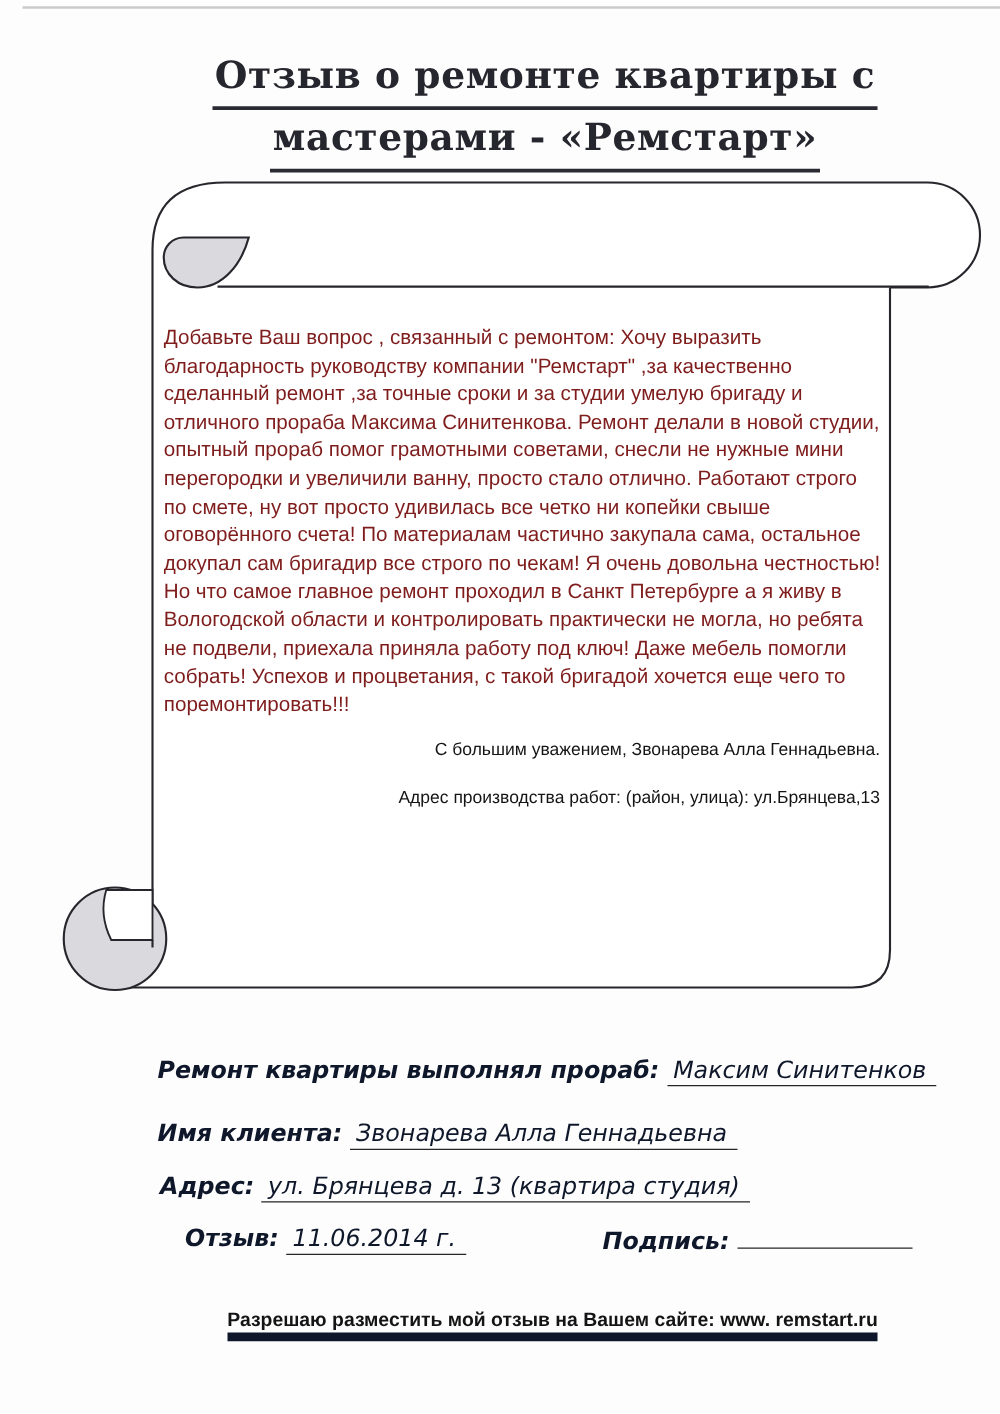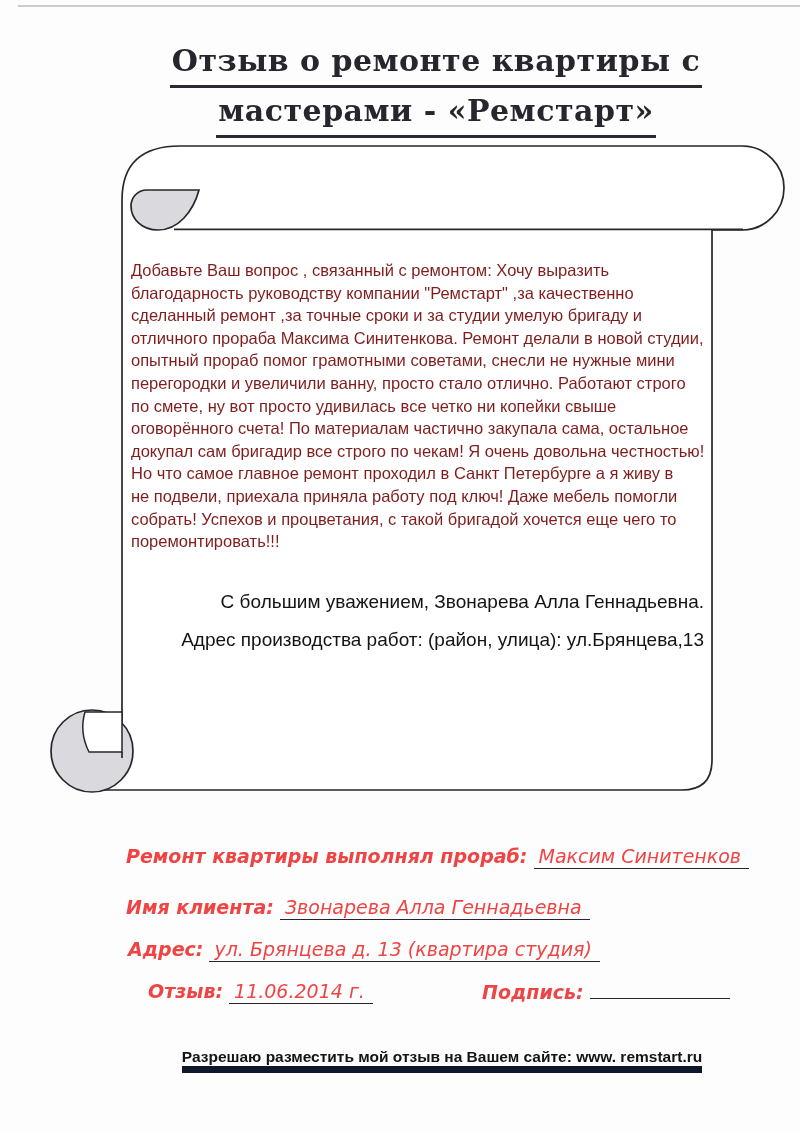--- a/index.html
+++ b/index.html
@@ -25,29 +25,29 @@
   
   svg.scroll { position:absolute; left:0; top:0; }
   
   .review {
     position:absolute; left:131px; top:259px; width:580px;
     font-size:16.5px; line-height:22.6px; color:#7f1d1d;
   }
   .review .rline { white-space:nowrap; }
   .signoff, .workaddr {
     position:absolute; left:131px; width:573px; text-align:right;
-    font-size:19px; color:#141414; white-space:nowrap;
+    font-size:14px; color:#141414; white-space:nowrap;
   }
   .signoff { top:591px; }
   .workaddr { top:629px; }
   
   .form {
     position:absolute; left:0; top:0; width:800px; height:1131px;
     font-family:"DejaVu Sans", sans-serif; font-style:italic;
-    font-size:19px; color:#ef4444; pointer-events:none;
+    font-size:19px; color:#0f172a; pointer-events:none;
   }
   .frow { position:absolute; white-space:nowrap; }
   .flabel { font-weight:bold; }
   .fvalue { border-bottom:1.7px solid #26262a; padding:0 8px 1px 5px; }
   .row-foreman  { top:845px; left:126px; }
   .row-client   { top:896px; left:126px;text-align:center; }
   .row-address  { top:938px; left:128px; }
   .row-date     { top:980px; left:148px; }
   .row-signature{ top:980px; left:482px; }
   .sigline {
@@ -99,20 +99,21 @@
       <div class="rline">Добавьте Ваш вопрос , связанный с ремонтом: Хочу выразить</div>
       <div class="rline">благодарность руководству компании "Ремстарт" ,за качественно</div>
       <div class="rline">сделанный ремонт ,за точные сроки и за студии умелую бригаду и</div>
       <div class="rline">отличного прораба Максима Синитенкова. Ремонт делали в новой студии,</div>
       <div class="rline">опытный прораб помог грамотными советами, снесли не нужные мини</div>
       <div class="rline">перегородки и увеличили ванну, просто стало отлично. Работают строго</div>
       <div class="rline">по смете, ну вот просто удивилась все четко ни копейки свыше</div>
       <div class="rline">оговорённого счета! По материалам частично закупала сама, остальное</div>
       <div class="rline">докупал сам бригадир все строго по чекам! Я очень довольна честностью!</div>
       <div class="rline">Но что самое главное ремонт проходил в Санкт Петербурге а я живу в</div>
+      <div class="rline">Вологодской области и контролировать практически не могла, но ребята</div>
       <div class="rline">не подвели, приехала приняла работу под ключ! Даже мебель помогли</div>
       <div class="rline">собрать! Успехов и процветания, с такой бригадой хочется еще чего то</div>
       <div class="rline">поремонтировать!!!</div>
     </div>
   <div class="signoff">С большим уважением, Звонарева Алла Геннадьевна.</div>
   <div class="workaddr">Адрес производства работ: (район, улица): ул.Брянцева,13</div>
 
   <div class="form">
     <div class="frow row-foreman">
       <span class="flabel">Ремонт квартиры выполнял прораб:</span>

